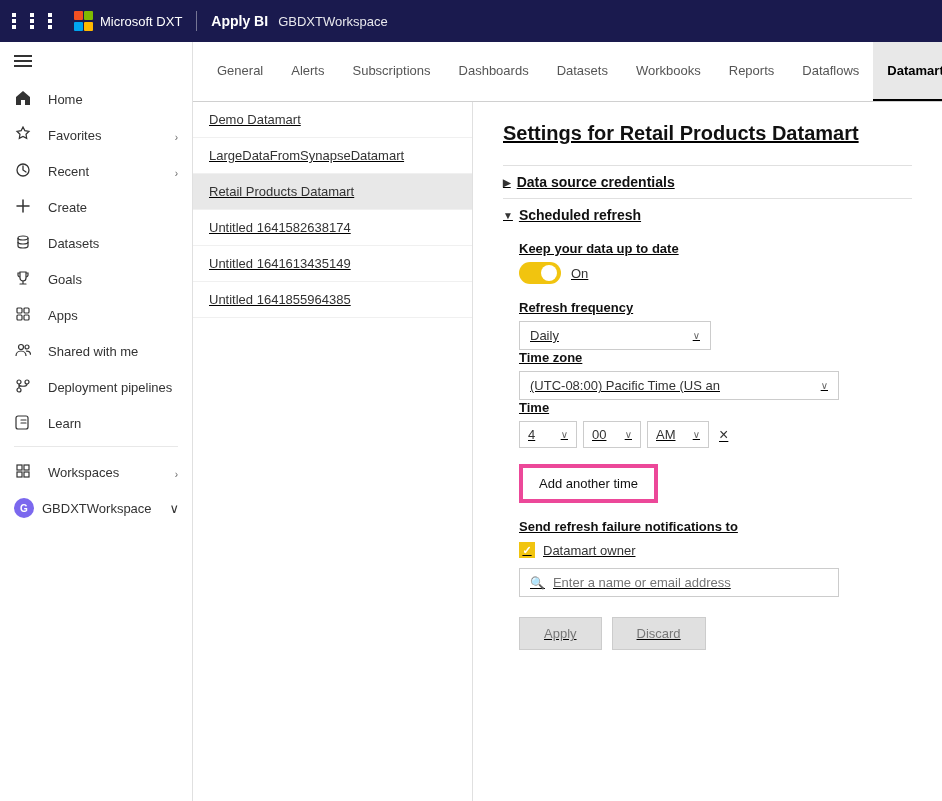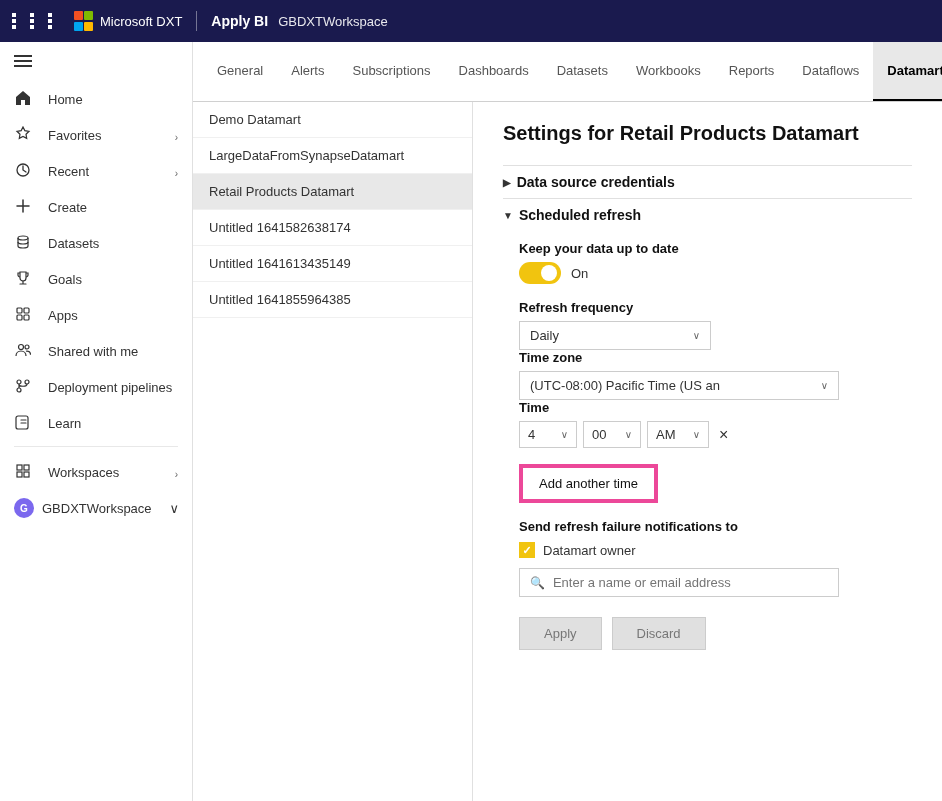--- a/index.html
+++ b/index.html
@@ -46,21 +46,21 @@
       display: flex; align-items: center; border-bottom: 1px solid #d0d0d0;
       background: white; padding: 0 10px; gap: 0; flex-shrink: 0;
     }
     .tab {
       padding: 21px 14px; cursor: pointer; font-size: 13px; color: #555;
       border-bottom: 2px solid transparent; white-space: nowrap;
     }
     .tab.active { color: #000; border-bottom: 2px solid #000; font-weight: 600; background: #e8e8e8; }
 
     
-    .main-content { display: flex; flex: 1; overflow: hidden; background: #f0abfc; }
+    .main-content { display: flex; flex: 1; overflow: hidden; background: #f0abfc; text-decoration: underline; }
 
     
     .datamart-list {
       width: 280px; background: white; border-right: 1px solid #e0e0e0;
       overflow-y: auto; flex-shrink: 0;
     }
     .datamart-list-item {
       padding: 10px 16px; cursor: pointer; font-size: 13px; color: #333;
       border-bottom: 1px solid #f0f0f0;
     }

